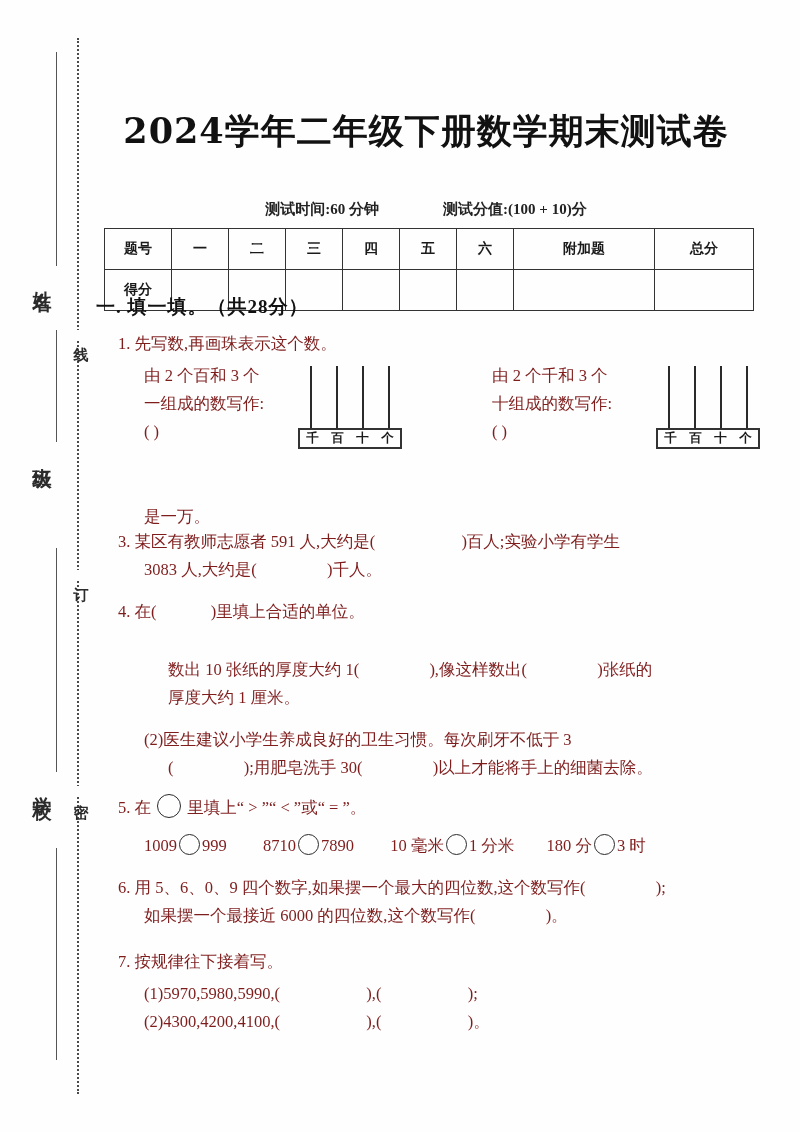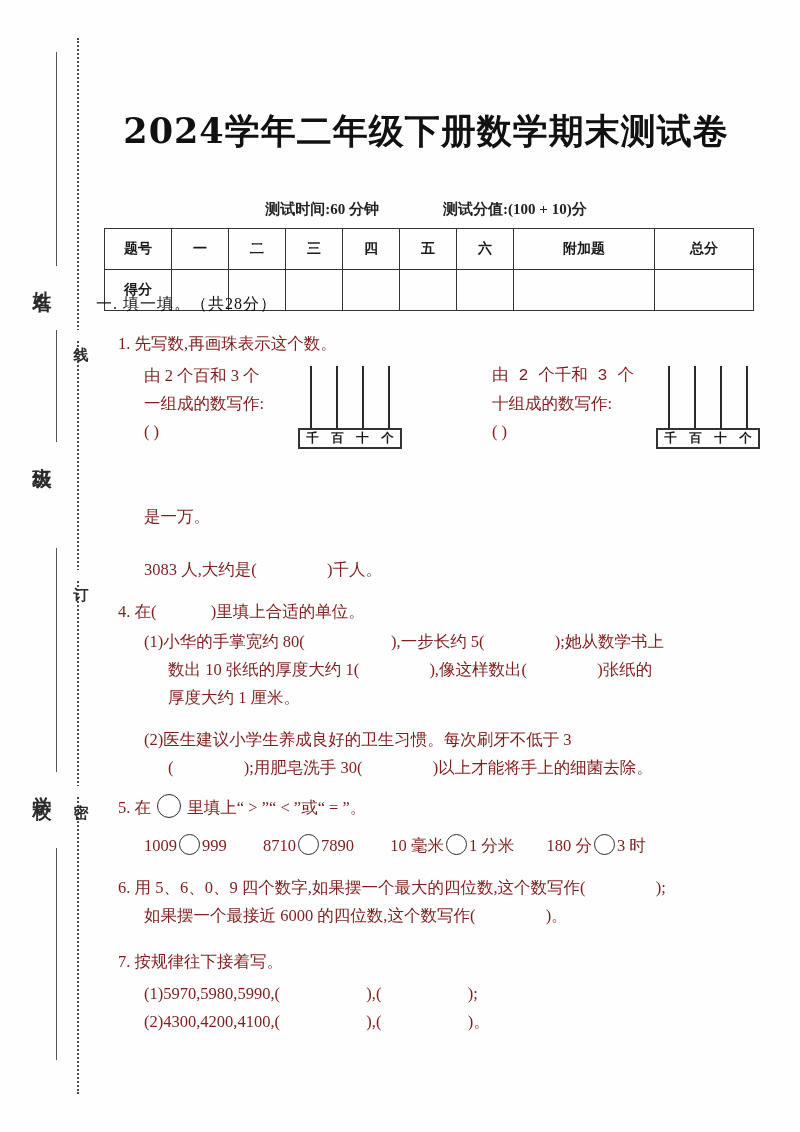--- a/index.html
+++ b/index.html
@@ -120,22 +120,22 @@
     border: 1px solid #333;
     height: 24px;
     text-align: center;
     padding: 8px 2px;
   }
   table.score td.lead { width: 62px; }
 
   .sec-head {
     position: absolute;
     left: 0; top: 294px;
-    font-size: 16px;
-    font-weight: 400;
+    font-size: 19px;
+    font-weight: 700;
     letter-spacing: 1px;
     color: #111;
   }
 
   .q {
     position: absolute;
     font-size: 16.5px;
     line-height: 27px;
     color: #7f1d1d;
     white-space: nowrap;
@@ -262,60 +262,58 @@
         <div class="rod" style="left:90px;"></div>
       </div>
       <div class="base">
         <span>千</span>
         <span>百</span>
         <span>十</span>
         <span>个</span>
       </div>
     </div>
 
-    <div class="q" style="left:396px; top:362px;font-family:Liberation Mono, monospace;">由 2 个千和 3 个</div>
+    <div class="q" style="left:396px; top:362px;">由 2 个千和 3 个</div>
     <div class="q" style="left:396px; top:390px;">十组成的数写作:</div>
     <div class="q" style="left:396px; top:418px;">(                )</div>
 
     <div class="abacus" style="left:560px; top:366px;">
       <div class="rods">
         <div class="rod" style="left:12px;"></div>
         <div class="rod" style="left:38px;"></div>
         <div class="rod" style="left:64px;"></div>
         <div class="rod" style="left:90px;"></div>
       </div>
       <div class="base">
         <span>千</span>
         <span>百</span>
         <span>十</span>
         <span>个</span>
       </div>
     </div>
 
     <div class="q" style="left:48px; top:503px;">是一万。</div>
 
+    <div class="q" style="left:22px; top:528px;">
+      <span>3. 某区有教师志愿者 591 人,大约是(</span>
+      <span class="blank-lg"></span>
+      <span>)百人;实验小学有学生</span>
+    </div>
     <div class="q" style="left:48px; top:556px;">
       <span>3083 人,大约是(</span>
       <span class="blank-md"></span>
       <span>)千人。</span>
     </div>
 
     <div class="q" style="left:22px; top:598px;">
       <span>4. 在(</span>
       <span class="blank-sm"></span>
       <span>)里填上合适的单位。</span>
     </div>
 
-    <div class="q" style="left:48px; top:628px;">
-      <span>(1)小华的手掌宽约 80(</span>
-      <span class="blank-lg"></span>
-      <span>),一步长约 5(</span>
-      <span class="blank-md"></span>
-      <span>);她从数学书上</span>
-    </div>
     <div class="q" style="left:72px; top:656px;text-align:right;">
       <span>数出 10 张纸的厚度大约 1(</span>
       <span class="blank-md"></span>
       <span>),像这样数出(</span>
       <span class="blank-md"></span>
       <span>)张纸的</span>
     </div>
     <div class="q" style="left:72px; top:684px;">厚度大约 1 厘米。</div>
 
     <div class="q" style="left:48px; top:726px;">(2)医生建议小学生养成良好的卫生习惯。每次刷牙不低于 3</div>

